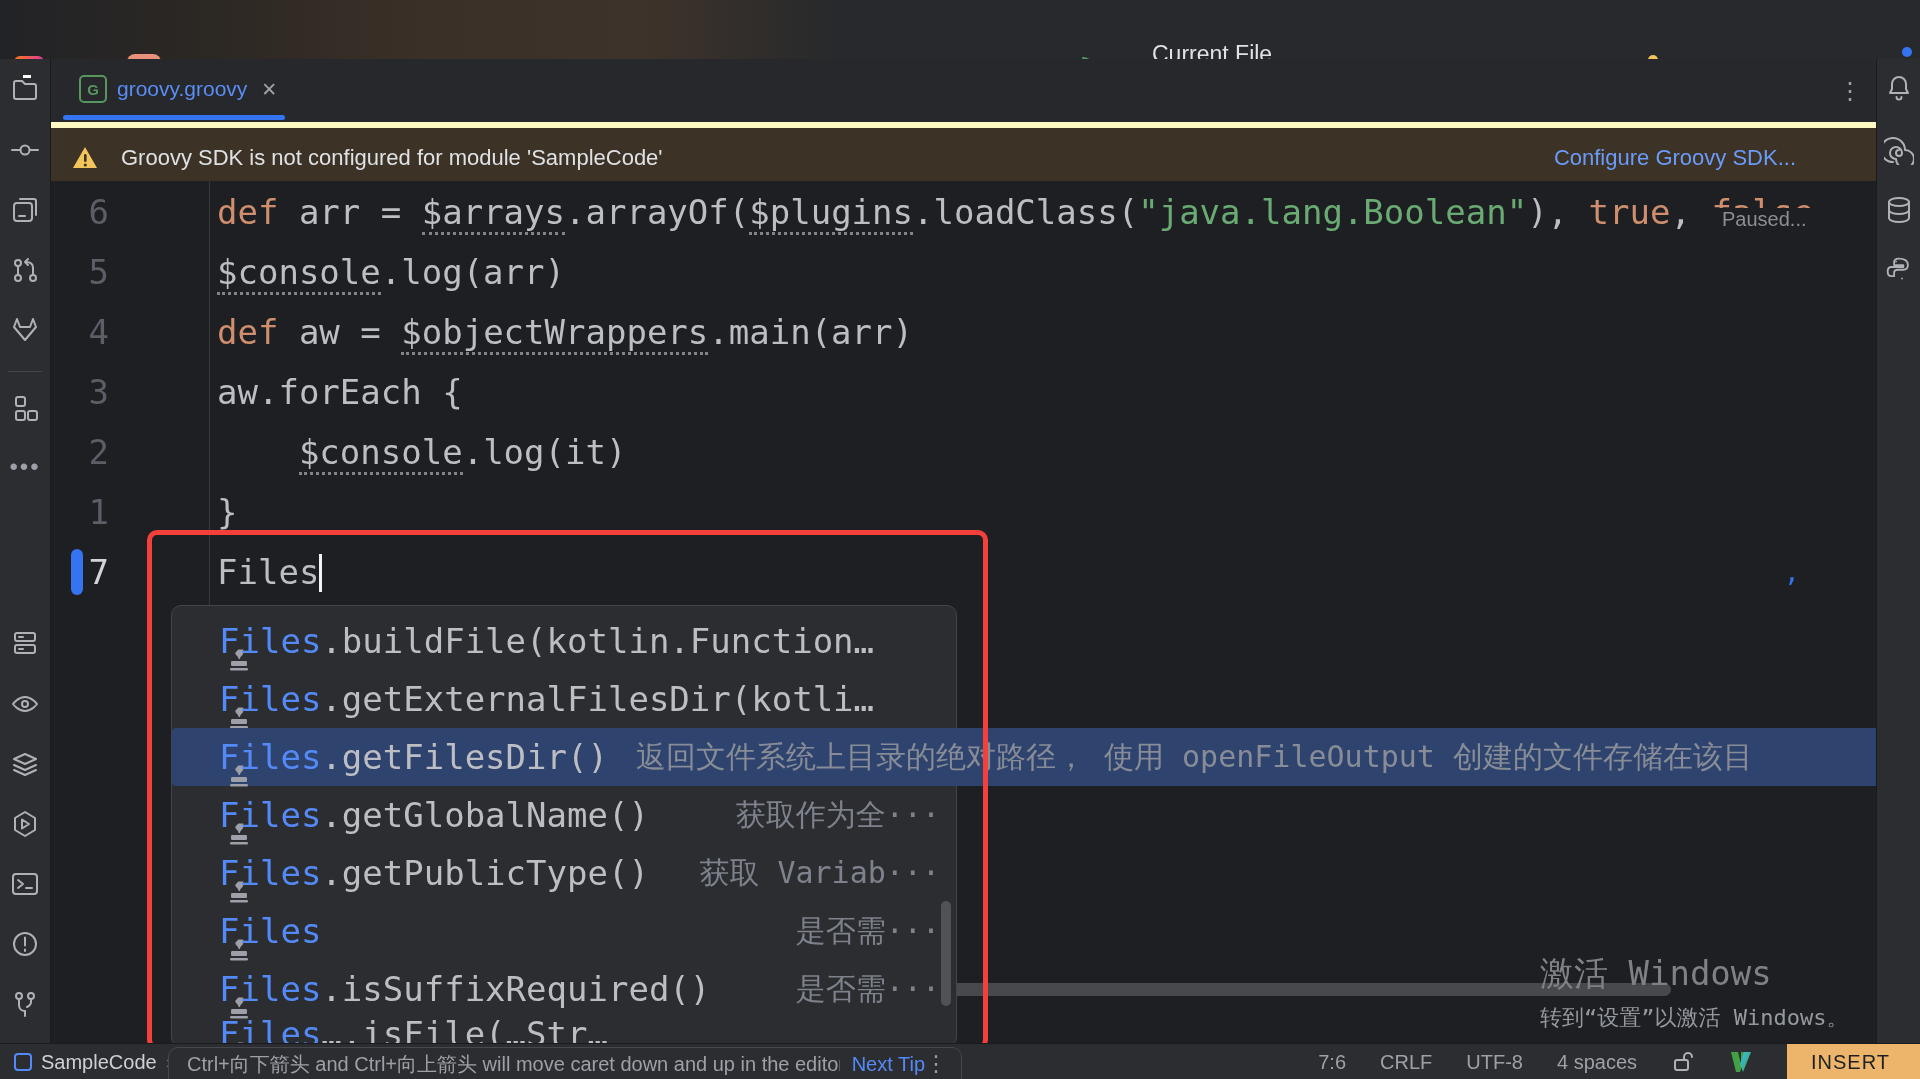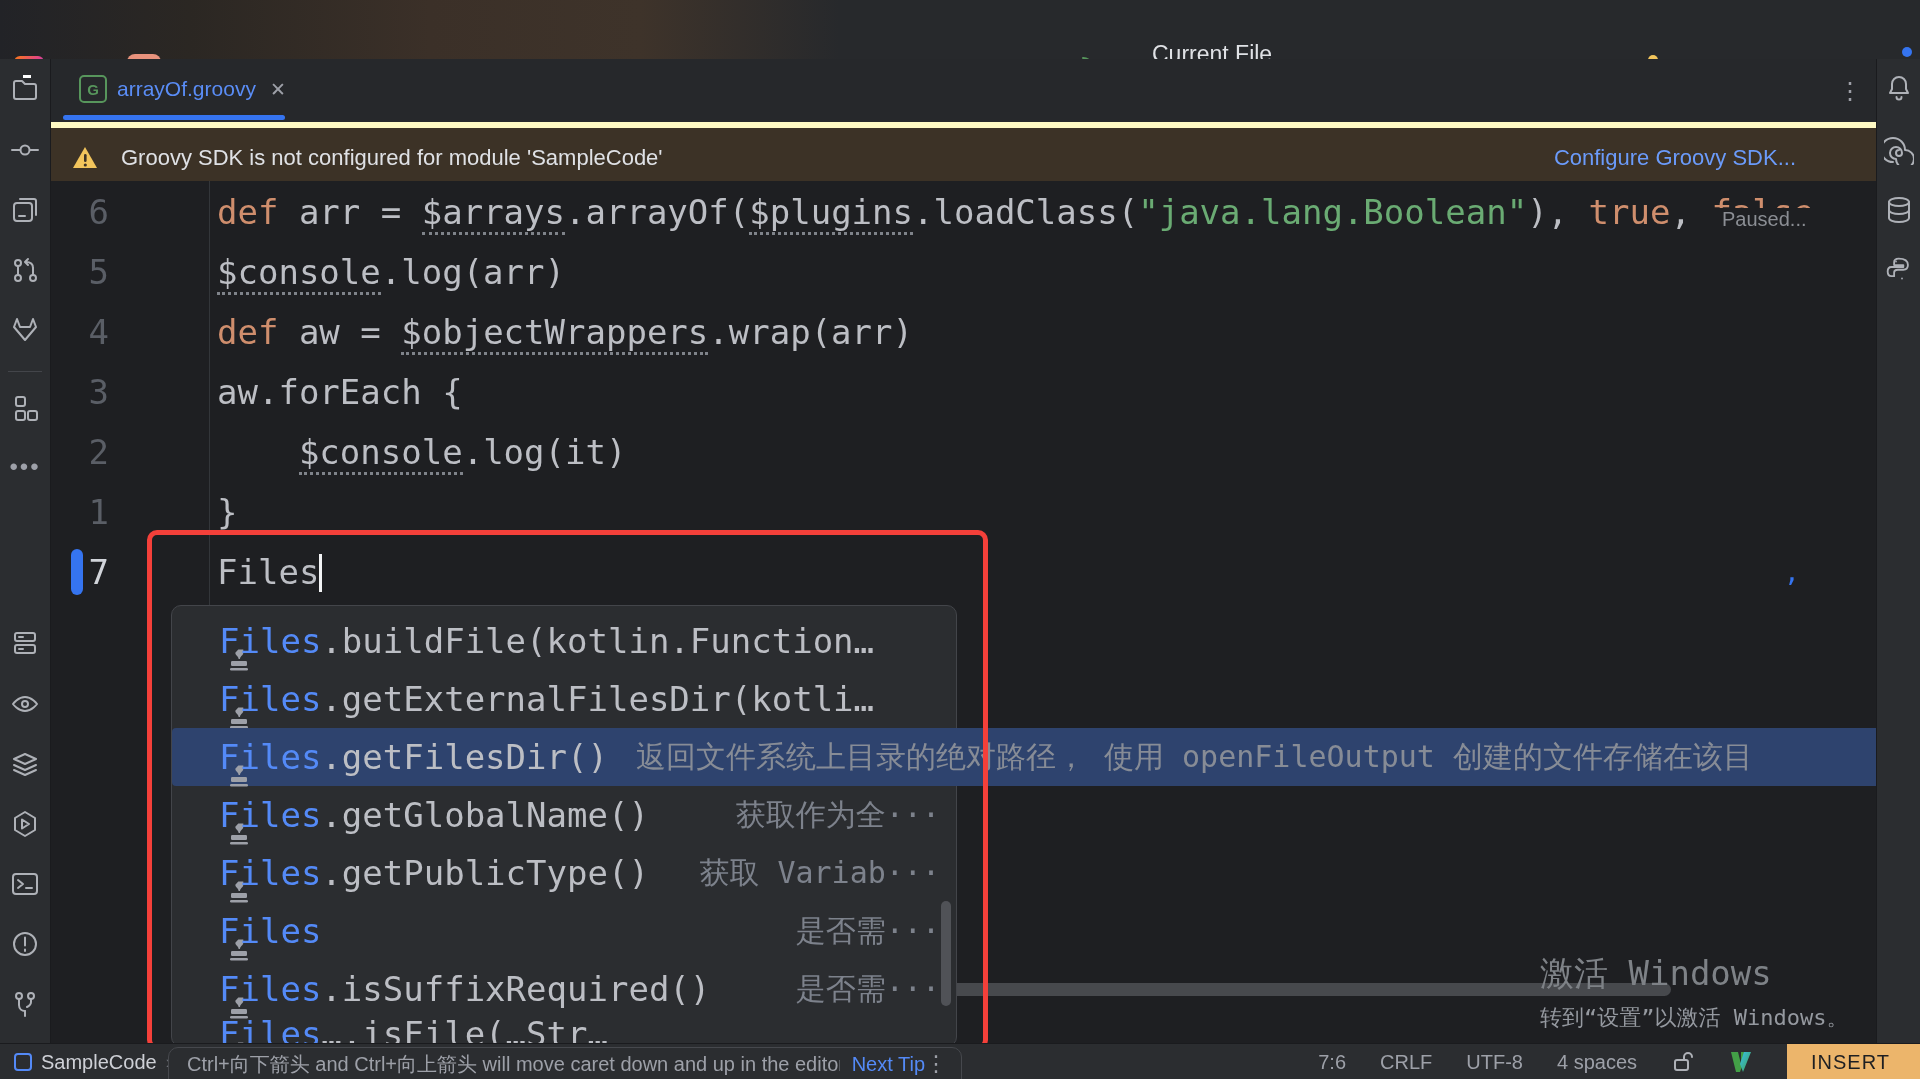--- a/index.html
+++ b/index.html
@@ -311,21 +311,21 @@
           <path d="M15 3c-4 0-5 2-5 4v3h10v2H7c-2 0-4 1-4 5s2 5 4 5h3v-4c0-2 2-3 4-3h6c2 0 5-1 5-5s-2-7-10-7z" transform="scale(0.92) translate(1,1)"></path>
           <circle cx="12" cy="6.5" r="1" fill="#9da0a8" stroke="none"></circle>
           <circle cx="18" cy="23.5" r="1" fill="#9da0a8" stroke="none"></circle>
         </svg>
     </div>
   </div>
 
   <div class="tabbar">
     <div class="tab">
       <span class="gicon">G</span>
-      <span class="tab-label">arrayOf.groovy</span>
+      <span class="tab-label">groovy.groovy</span>
       <span class="tab-close">✕</span>
     </div>
     <div class="tab-underline"></div>
     <div class="tab-more">⋮</div>
   </div>
 
   <div class="banner">
     <svg width="28" height="28" viewBox="0 0 28 28" style="margin-left:20px">
       <path d="M14 3L26 24H2z" fill="#f2c55c"></path>
         <rect x="13" y="10" width="2.6" height="8" rx="1.3" fill="#3c3226"></rect>
@@ -333,21 +333,21 @@
     </svg>
     <span class="banner-text">Groovy SDK is not configured for module 'SampleCode'</span>
     <span class="banner-link">Configure Groovy SDK...</span>
   </div>
 
   <div class="editor mono">
     <div class="gutter-sep"></div>
     <div id="code-lines">
         <div class="code-line" style="top: 1px;"><span class="gutter-num">6</span><span class="code-text"><span class="tk-k">def</span><span class="tk-d"> arr = </span><span class="tk-u">$arrays</span><span class="tk-d">.arrayOf(</span><span class="tk-u">$plugins</span><span class="tk-d">.loadClass(</span><span class="tk-s">"java.lang.Boolean"</span><span class="tk-d">), </span><span class="tk-k">true</span><span class="tk-d">, </span><span class="tk-k">false</span></span></div>
         <div class="code-line" style="top: 61px;"><span class="gutter-num">5</span><span class="code-text"><span class="tk-u">$console</span><span class="tk-d">.log(arr)</span></span></div>
-        <div class="code-line" style="top: 121px;"><span class="gutter-num">4</span><span class="code-text"><span class="tk-k">def</span><span class="tk-d"> aw = </span><span class="tk-u">$objectWrappers</span><span class="tk-d">.wrap(arr)</span></span></div>
+        <div class="code-line" style="top: 121px;"><span class="gutter-num">4</span><span class="code-text"><span class="tk-k">def</span><span class="tk-d"> aw = </span><span class="tk-u">$objectWrappers</span><span class="tk-d">.main(arr)</span></span></div>
         <div class="code-line" style="top: 181px;"><span class="gutter-num">3</span><span class="code-text"><span class="tk-d">aw.forEach {</span></span></div>
         <div class="code-line" style="top: 241px;"><span class="gutter-num">2</span><span class="code-text"><span class="tk-d">    </span><span class="tk-u">$console</span><span class="tk-d">.log(it)</span></span></div>
         <div class="code-line" style="top: 301px;"><span class="gutter-num">1</span><span class="code-text"><span class="tk-d">}</span></span></div>
         <div class="code-line active" style="top: 361px;"><span class="caret-pill"></span><span class="gutter-num">7</span><span class="code-text"><span class="tk-d">Files</span><span class="caret-bar"></span></span></div>
       </div>
 
     <div class="hscroll"></div>
     <div class="watermark">
       <div class="wm1">激活 Windows</div>
       <div class="wm2">转到“设置”以激活 Windows。</div>

